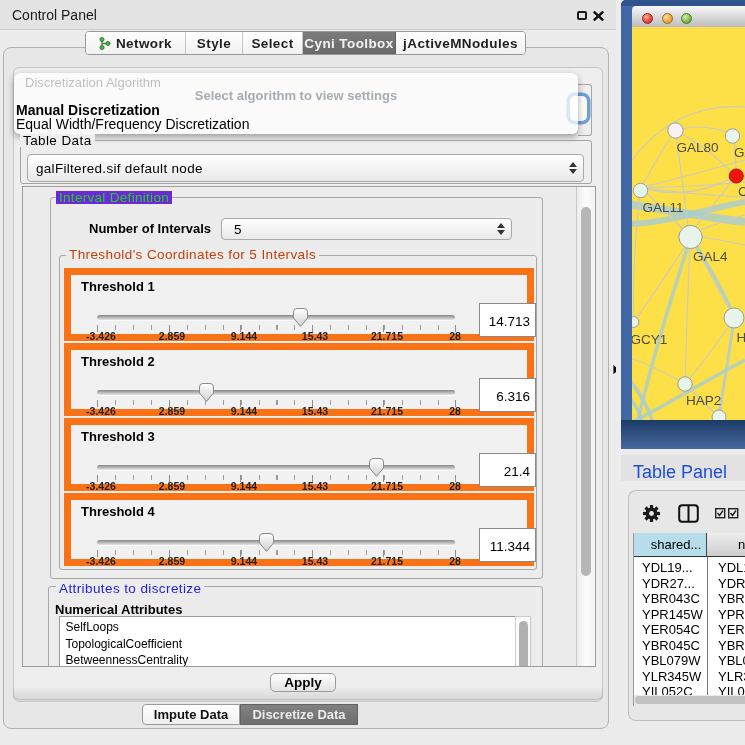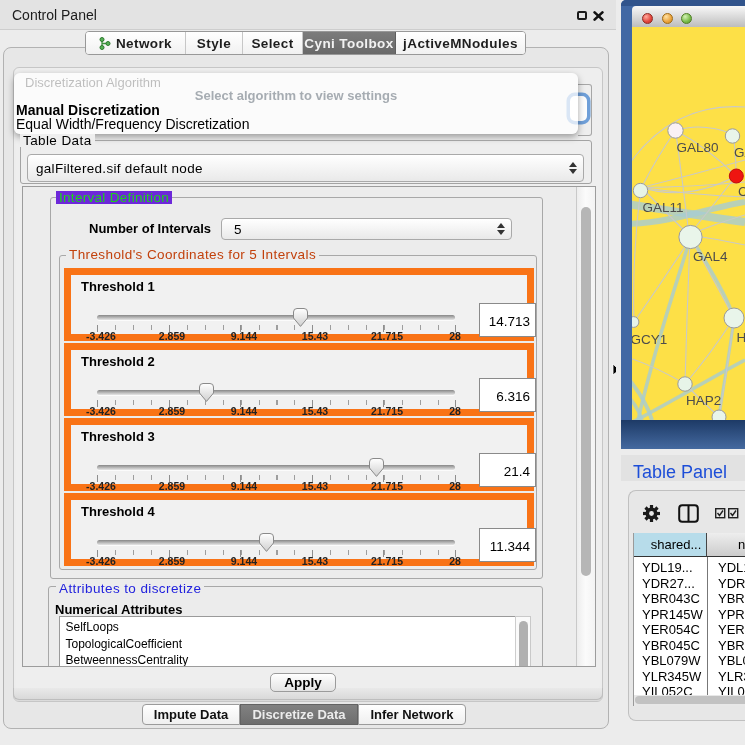--- a/index.html
+++ b/index.html
@@ -201,21 +201,20 @@
       </div>
   <div class="abs" id="alsb"></div>
   <div class="abs" id="alsbthumb"></div>
 </div>
 
 <div class="abs" style="left:13px;top:688px;width:590px;height:12px;background:linear-gradient(#e9e9e9,#d9d9d9);border:1px solid #bdbdbd;border-top:none;border-radius:0 0 6px 6px;box-sizing:border-box"></div>
     <div class="btn" id="applybtn">Apply</div>
 <div class="abs" id="botbtns">
   <div class="b" style="width:98px;border-radius:4px 0 0 4px">Impute Data</div>
   <div class="b dark" style="width:118px">Discretize Data</div>
-  <div class="b" style="width:108px;border-radius:0 4px 4px 0">Infer Network</div>
 </div>
 
 <svg class="abs" style="left:612px;top:364px" width="10" height="14" viewBox="0 0 10 14">
       <path d="M1 0 L1 11 L3.6 8.7 L5.2 13 L7.1 12.2 L5.5 8 L9 7.8 Z" fill="#000" stroke="#fff" stroke-width="0.8"></path>
     </svg>
 
 <div class="abs" style="left:616px;top:0;width:129px;height:745px;background:#ececec"></div>
 
 <div class="abs" style="left:621px;top:0;width:124px;height:449px;background:#4168a4;border-radius:5px 0 0 0"></div>
 <div class="abs" style="left:621px;top:0;width:124px;height:6px;background:#31548c;border-radius:5px 0 0 0"></div>

